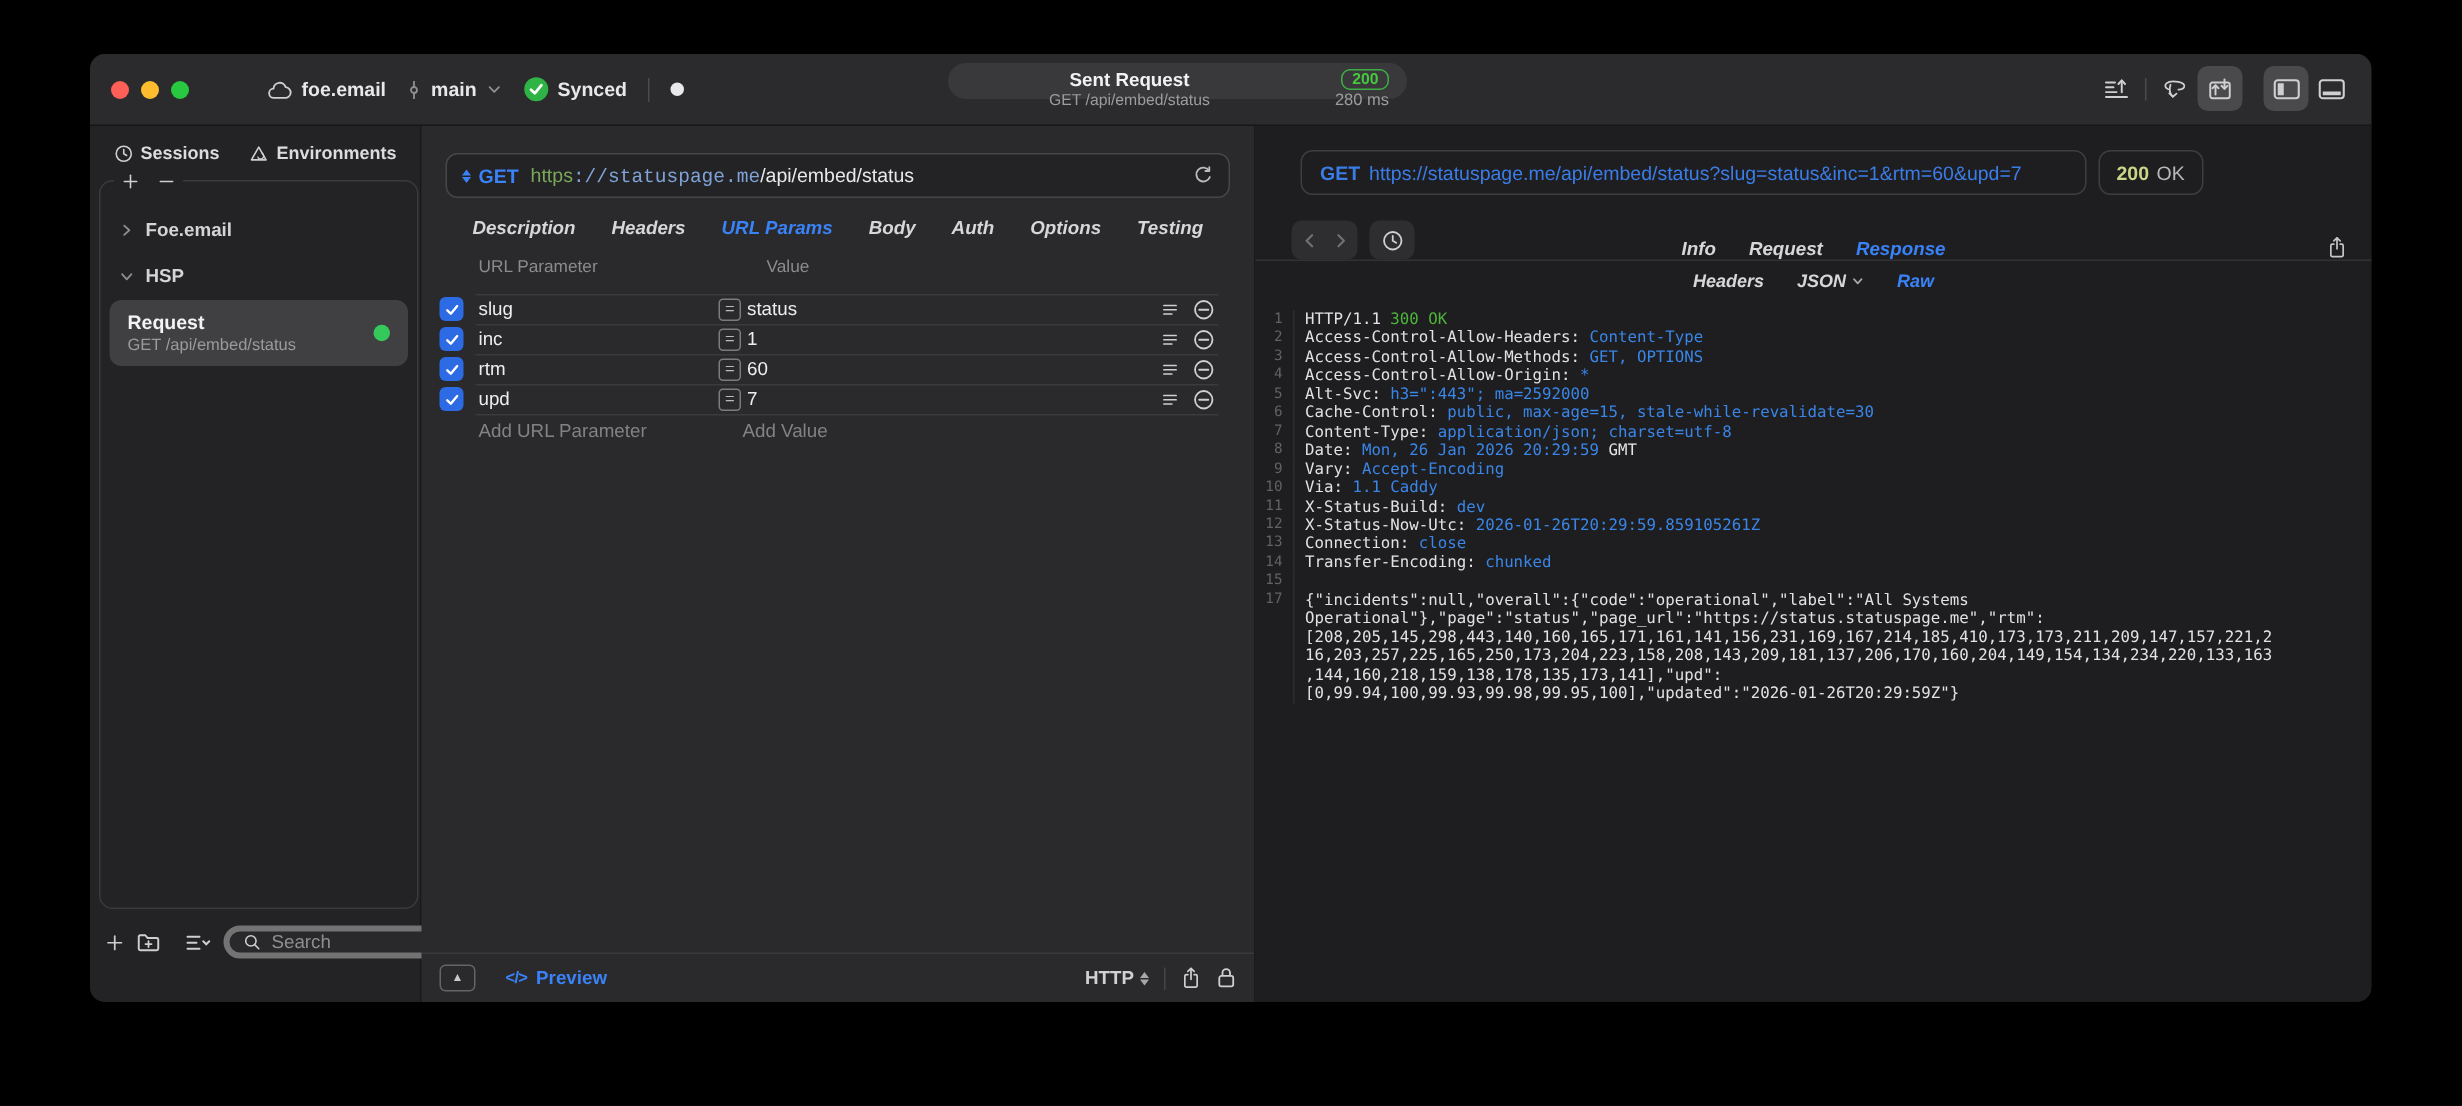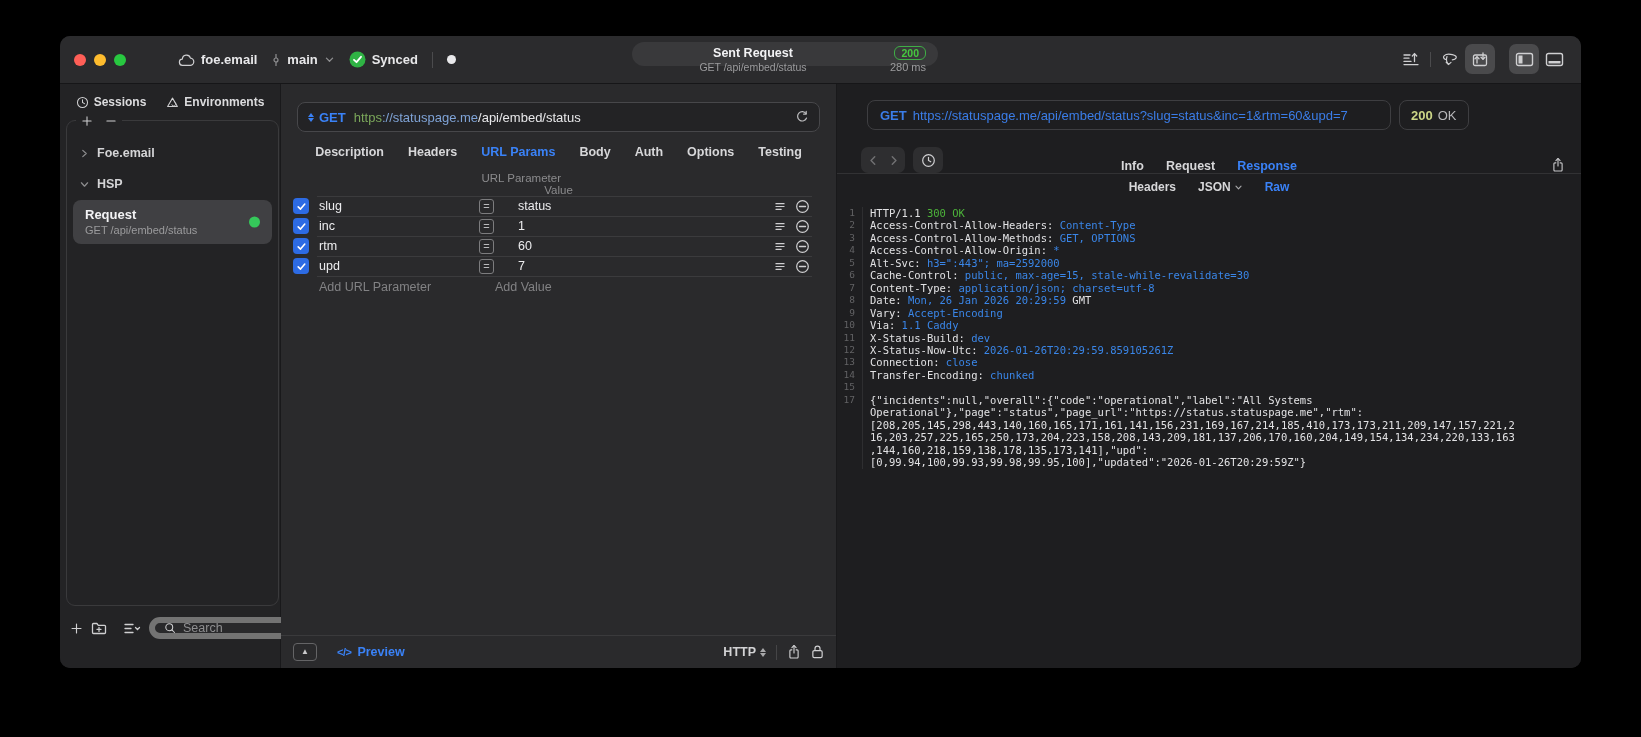--- a/index.html
+++ b/index.html
@@ -47,53 +47,53 @@
          color:#9a9a9c;align-items:center;height:16px;}
   .tree-row{display:flex;align-items:center;gap:7px;padding:9px 12px 8px;color:#d4d4d6;font-size:12.5px;font-weight:600;}
   .tree-row .icn{color:#8d8d8f;}
   .req-card{margin:1px 6px;background:#404043;border-radius:8px;padding:7px 12px 8px;position:relative;}
   .req-title{font-size:13px;font-weight:700;color:#f3f3f5;}
   .req-sub{font-size:11px;color:#9b9b9d;margin-top:2px;}
   .req-dot{position:absolute;right:12px;top:50%;transform:translateY(-50%);width:11px;height:11px;
            border-radius:50%;background:#35c85a;}
   .sb-bottom{flex:none;height:28px;margin:0 9px 26px 10px;display:flex;align-items:center;gap:8px;color:#9c9c9e;}
   .sb-sep{width:1px;height:14px;background:#454547;}
-  .sb-search{flex:1;height:22px;background:#29292b;border:6px solid #737373;border-radius:13px;
+  .sb-search{flex:1;height:22px;background:#29292b;border:4px solid #737373;border-radius:13px;
              display:flex;align-items:center;padding:0 9px;gap:5px;color:#8f8f91;}
   .sb-search input{flex:1;min-width:0;background:none;border:none;outline:none;color:#e2e2e4;
                    font-size:12.5px;font-family:inherit;}
   .sb-search input::placeholder{color:#8f8f91;}
   
   .reqpane{flex:none;width:556px;background:#2a2a2c;border-right:1px solid #19191b;display:flex;flex-direction:column;}
   .urlbar{flex:none;margin:18px 16px 0;height:30px;background:#232325;border:1px solid #47474a;border-radius:8px;
           display:flex;align-items:center;padding:0 10px;gap:3px;font-size:13px;}
   .stepper{display:inline-flex;flex-direction:column;gap:1px;margin-right:2px;}
   .stepper i{width:0;height:0;border-left:3.5px solid transparent;border-right:3.5px solid transparent;display:block;}
   .stepper .up{border-bottom:4.5px solid currentColor;}
   .stepper .dn{border-top:4.5px solid currentColor;}
   .method{color:#3a82f7;font-weight:700;margin-right:5px;}
   .u-scheme{color:#7ba75a;}
-  .u-host{color:#7fa3d6;}
+  .u-host{color:#7fa3d6;font-family:Liberation Mono, monospace;}
   .u-path{color:#e8e8ea;}
   .url-refresh{margin-left:auto;color:#bcbcbe;}
   .reqtabs{flex:none;height:40px;display:flex;align-items:center;justify-content:center;gap:24px;
            font-size:12.5px;font-weight:600;color:#d7d7d9;}
-  .tab{white-space:nowrap;}
+  .tab{white-space:nowrap;font-style:italic;}
   .tab.active{color:#3a82f7;}
   .paramtable{flex:1;min-height:0;font-size:12.5px;}
-  .pt-head{height:24px;display:flex;align-items:center;color:#8b8b8d;font-size:11.5px;flex-direction:column;}
+  .pt-head{height:24px;display:flex;color:#8b8b8d;font-size:11.5px;}
   .pt-head .c1{padding-left:38px;width:230px;}
   .param-row{height:20px;display:flex;align-items:center;position:relative;}
   .param-row::before,.pt-add::before{content:"";position:absolute;top:0;left:36px;right:24px;height:1px;background:#3b3b3d;}
   .param-check{flex:none;width:16px;height:16px;border-radius:4px;background:#2d6be4;margin-left:12px;
                display:flex;align-items:center;justify-content:center;}
   .p-name{margin-left:10px;width:160px;color:#ededef;}
   .p-eq{flex:none;width:15px;height:15px;border:1px solid #7c7c7e;border-radius:3px;color:#bababc;
         font-size:11px;line-height:1;display:flex;align-items:center;justify-content:center;}
-  .p-val{margin-left:24px;flex:1;color:#ededef;}
+  .p-val{margin-left:4px;flex:1;color:#ededef;}
   .p-icons{display:flex;align-items:center;gap:8px;margin-right:26px;color:#98989a;}
   .pt-add{height:22px;display:flex;align-items:center;color:#828284;position:relative;}
   .pt-add .c1{padding-left:38px;width:214px;}
   .reqfooter{flex:none;height:33px;border-top:1px solid #3a3a3c;display:flex;align-items:center;padding:0 12px;}
   .collapse-btn{width:24px;height:18px;border:1px solid #646466;border-radius:4px;display:flex;align-items:center;
                 justify-content:center;color:#cacacc;font-size:8px;line-height:1;}
   .preview{display:flex;align-items:center;gap:6px;color:#3a82f7;font-size:12.5px;font-weight:700;margin-left:20px;}
   .code-glyph{font-size:11px;letter-spacing:-.5px;font-weight:700;}
   .rf-right{margin-left:auto;display:flex;align-items:center;gap:10px;color:#d2d2d4;font-size:12.5px;font-weight:600;}
   .rf-right .stepper{color:#a8a8aa;margin:0;}

